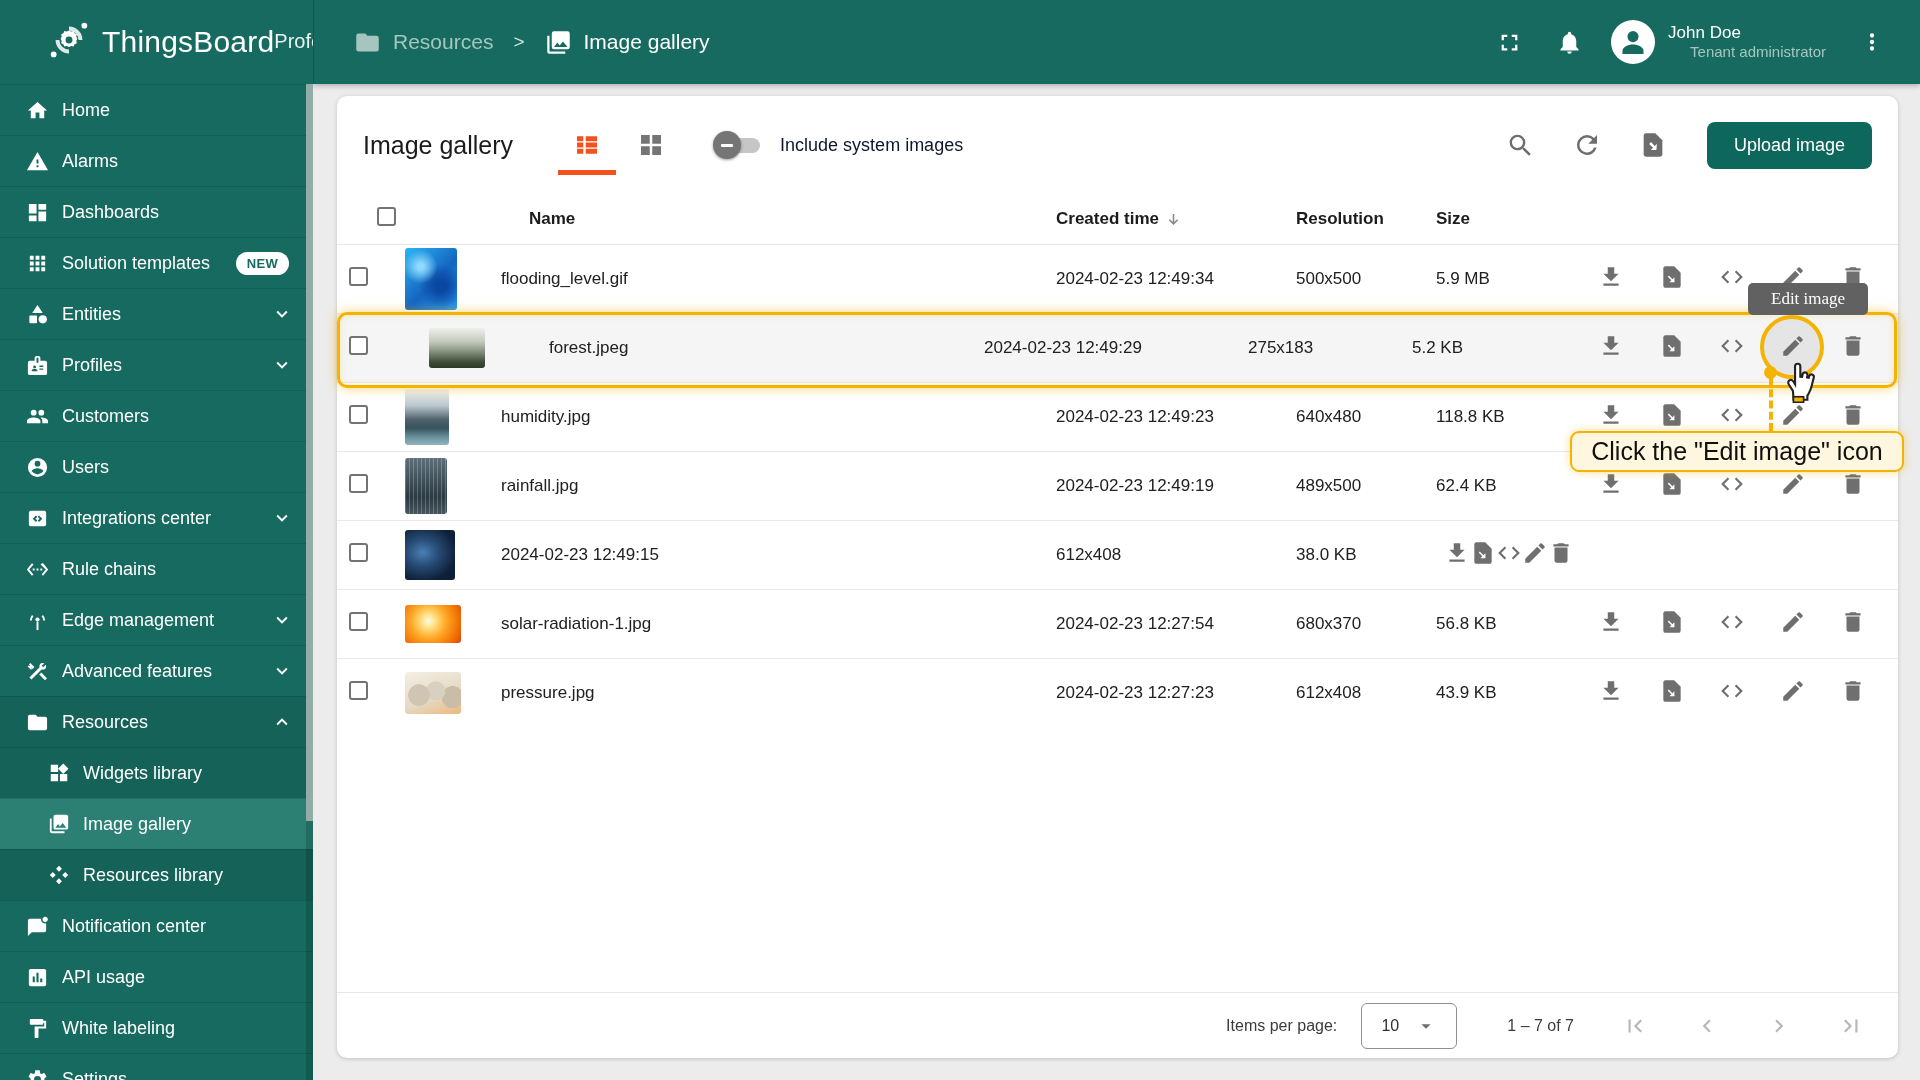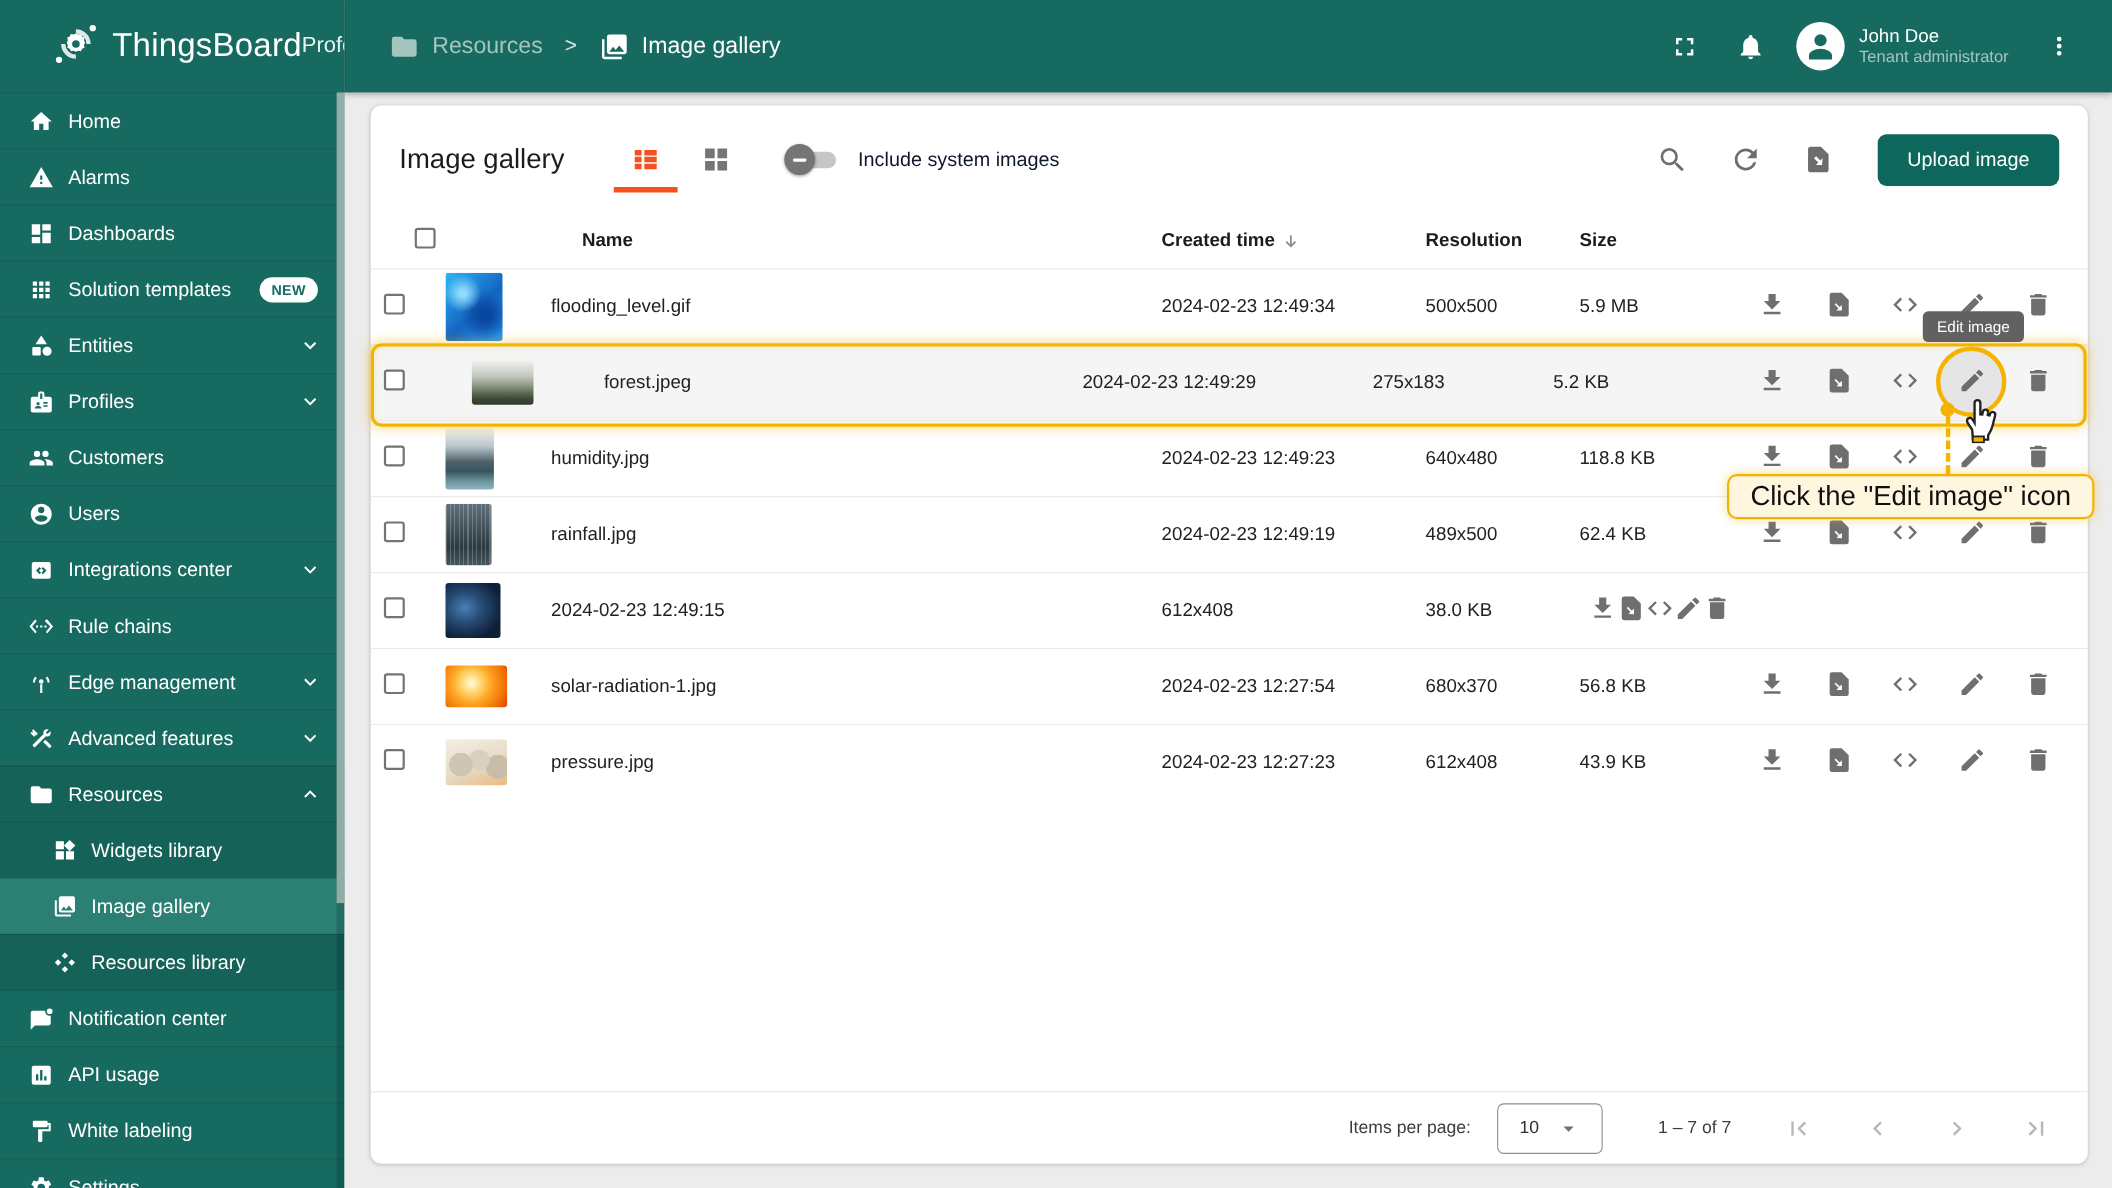--- a/index.html
+++ b/index.html
@@ -42,21 +42,21 @@
   .bc-item.section{color:var(--teal-dim);}
   .bc-sep{margin:0 20px;color:#d4e4e1;font-size:19px;}
   .topbar-right{margin-left:auto;display:flex;align-items:center;padding-right:24px;}
   .tb-btn{display:flex;align-items:center;justify-content:center;width:48px;height:48px;cursor:pointer;}
   .tb-btn svg{fill:#fff;}
   .bell{margin-left:12px;}
   .avatar{width:44px;height:44px;border-radius:50%;background:#fff;margin-left:18px;position:relative;overflow:hidden;cursor:pointer;}
   .avatar svg{position:absolute;left:4px;top:4px;}
   .user-block{margin-left:13px;line-height:1.25;cursor:pointer;}
   .user-name{font-size:17px;}
-  .user-role{font-size:15px;color:var(--teal-dim);}
+  .user-role{font-size:15px;color:var(--teal-dim);margin-left:22px;}
   .kebab{margin-left:22px;}
 
   
   .content{position:absolute;left:313px;top:84px;right:0;bottom:0;background:var(--bg);}
   .card{position:absolute;left:24px;top:12px;right:22px;bottom:22px;background:#fff;border-radius:10px;
         box-shadow:0 1px 4px rgba(0,0,0,.18);display:flex;flex-direction:column;overflow:hidden;}
 
   .toolbar{height:98px;display:flex;align-items:center;padding:0 26px;flex:none;}
   .page-title{font-size:25px;font-weight:500;color:#1b1b1b;margin-right:42px;}
   .tab{width:64px;height:64px;display:flex;align-items:center;justify-content:center;position:relative;cursor:pointer;color:#757575;}
@@ -105,22 +105,22 @@
   .ipp-select svg{fill:#6f6f6f;}
   .range{margin:0 48px 0 50px;}
   .pag{display:flex;align-items:center;gap:46px;color:#b7b7b7;}
   .pag-btn{display:flex;cursor:pointer;}
   .pag-btn svg{fill:currentColor;}
 
   
   .overlay{position:absolute;inset:0;z-index:50;pointer-events:none;}
   .hl-border{position:absolute;left:337px;top:312px;width:1560px;height:76px;border:3px solid var(--gold);
              border-radius:10px;box-shadow:0 0 12px rgba(245,179,1,.55), inset 0 0 6px rgba(245,179,1,.25);}
-  .tooltip{position:absolute;left:1748px;top:283px;background:#616161;color:#fff;font-size:14px;
-           padding:6px 13px;border-radius:5px;white-space:nowrap;}
+  .tooltip{position:absolute;left:1748px;top:283px;background:#616161;color:#fff;font-size:17px;
+           padding:6px 23px;border-radius:5px;white-space:nowrap;font-family:Liberation Serif, serif;}
   .hl-circle{position:absolute;left:1760px;top:315px;width:64px;height:64px;border:4px solid var(--gold);
              border-radius:50%;background:rgba(90,90,90,.10);}
   .conn-dot{position:absolute;left:1764px;top:366px;width:13px;height:13px;border-radius:50%;background:var(--gold);}
   .conn-line{position:absolute;left:1769px;top:378px;height:53px;width:0;border-left:4px dashed var(--gold);}
   .callout{position:absolute;left:1570px;top:431px;width:334px;height:41px;background:#fff6df;
            border:2.5px solid var(--gold);border-radius:9px;box-shadow:0 0 10px rgba(245,179,1,.45);
            display:flex;align-items:center;justify-content:center;font-size:25px;color:#101010;white-space:nowrap;}
   .cursor{position:absolute;left:1779px;top:357px;width:40px;height:44px;}
 </style>
 </head>

